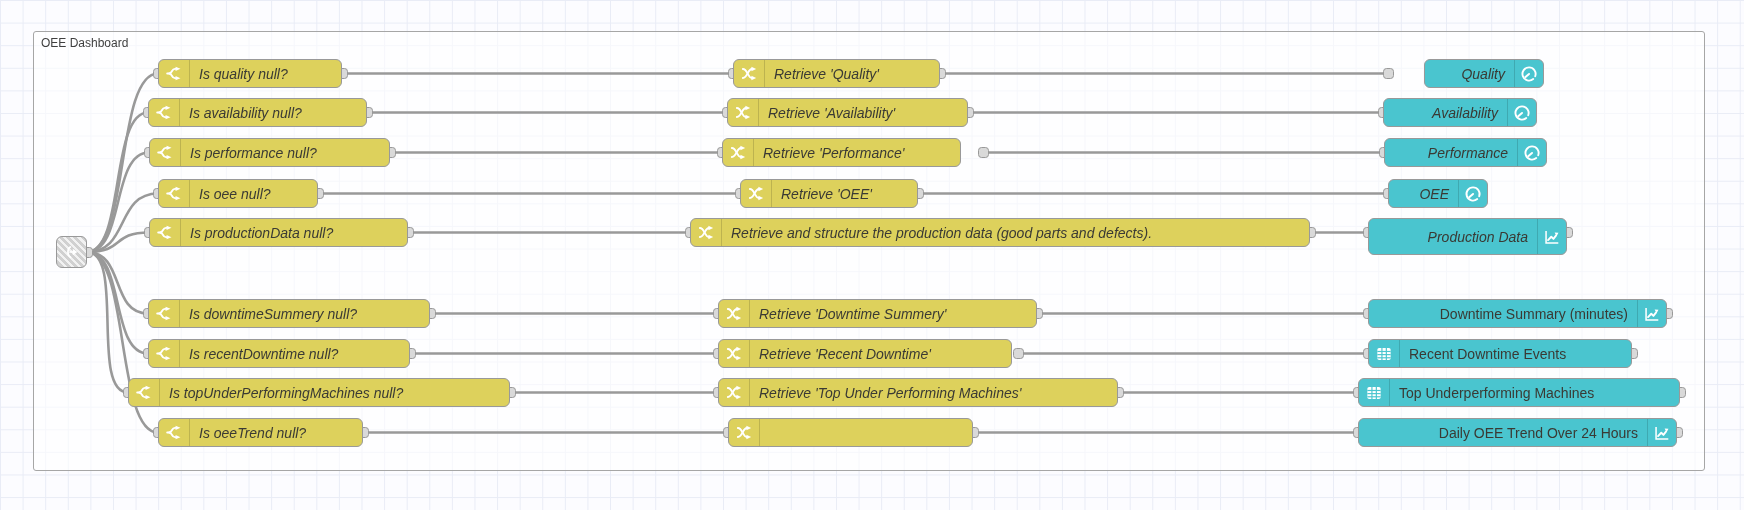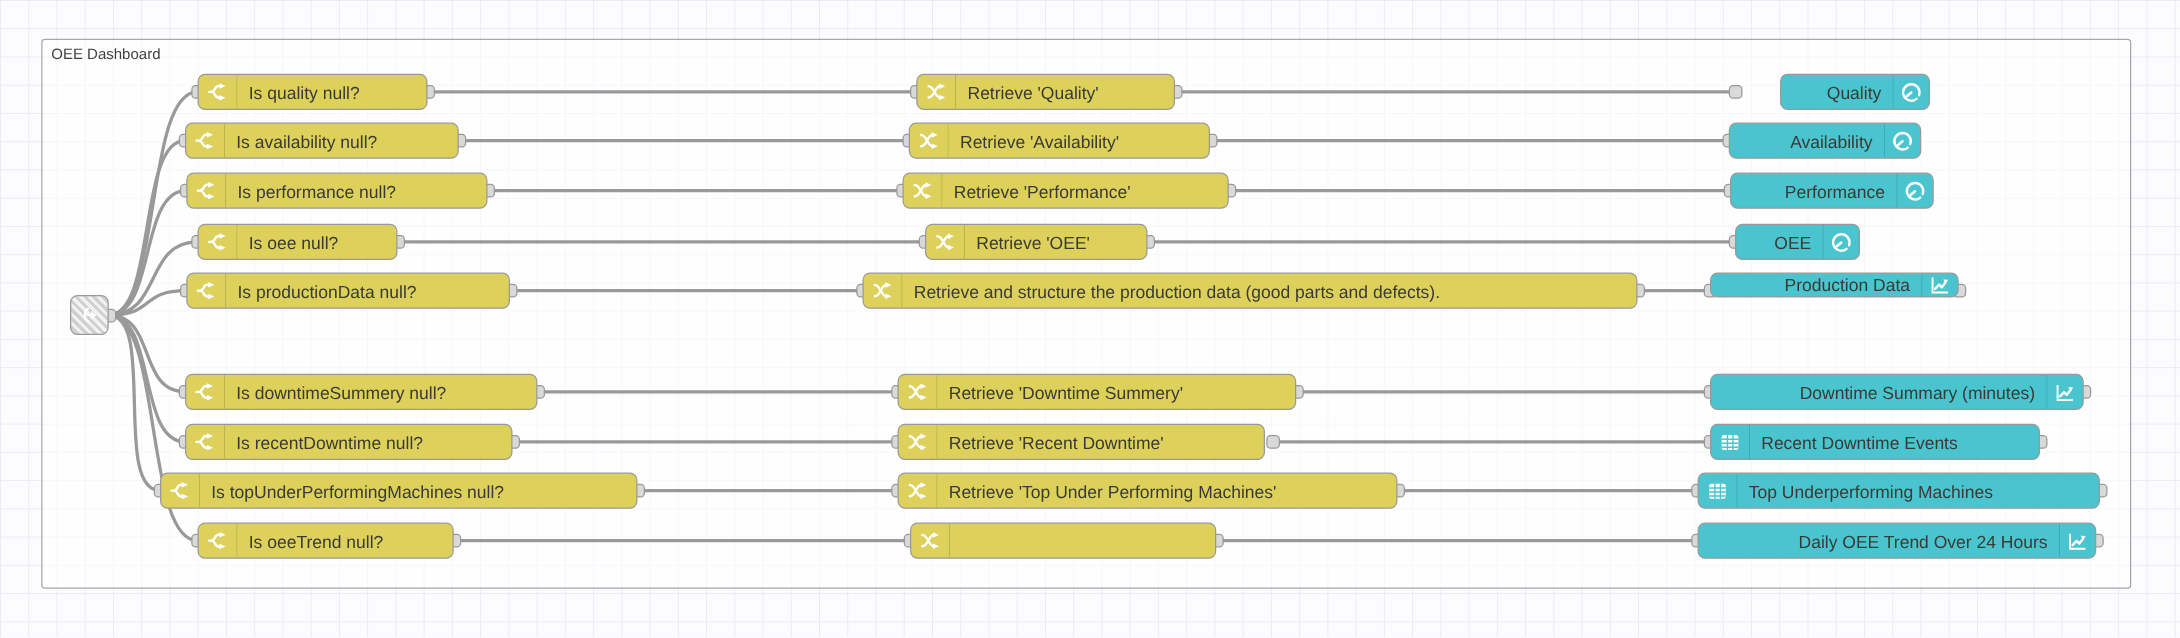--- a/index.html
+++ b/index.html
@@ -20,21 +20,21 @@
   }
   .icon-box{display:flex;align-items:center;justify-content:center;flex:0 0 30px;width:30px;}
   .icon-box.side-left{border-right:1px solid rgba(0,0,0,0.14);border-radius:5px 0 0 5px;}
   .icon-box.side-right{border-left:1px solid rgba(0,0,0,0.14);flex:0 0 28px;width:28px;border-radius:0 5px 5px 0;}
   .label{
     flex:1;display:flex;align-items:center;white-space:nowrap;overflow:hidden;
     font-size:14px;line-height:14px;
   }
   .label.align-left{justify-content:flex-start;padding:0 6px 0 9px;}
   .label.align-right{justify-content:flex-end;padding:0 9px 0 6px;}
-  .label.italic{}
+  .label.italic{font-style:italic;}
   .node.link{
     justify-content:center;align-items:center;border-radius:6px;
     background-image:repeating-linear-gradient(45deg,rgba(255,255,255,0.65) 0 2.5px,rgba(0,0,0,0.04) 2.5px 5px);
   }
   .port{position:absolute;z-index:2;width:11px;height:11px;border-radius:3.5px;box-sizing:border-box;}
   .icon-glyph{display:flex;align-items:center;justify-content:center;}
 </style>
 </head>
 <body>
 
@@ -224,21 +224,21 @@
               <path d="M4.6 10 C7.6 10 6.9 5.1 10.4 5.1 H11.4"></path>
               <path d="M4.6 10 C7.6 10 6.9 14.9 10.4 14.9 H11.4"></path>
             </g>
             <path d="M11.1 2.8 L16.3 5.1 L11.1 7.4 Z" fill="#fff"></path>
             <path d="M11.1 12.6 L16.3 14.9 L11.1 17.2 Z" fill="#fff"></path>
           </svg>
         </span>
       </span>
       <span class="label align-left italic" style="color: rgb(58, 58, 52);">Is performance null?</span>
     </div>
-    <div class="node change" style="left: 722px; top: 138px; width: 261px; height: 29px; border: 1.5px solid rgb(153, 153, 153); background-color: rgb(221, 209, 92);">
+    <div class="node change" style="left: 722px; top: 138px; width: 239px; height: 29px; border: 1.5px solid rgb(153, 153, 153); background-color: rgb(221, 209, 92);">
       <span class="icon-box side-left">
         <span class="icon-glyph">
           <svg viewBox="0 0 20 20" width="19" height="19">
             <g fill="none" stroke="#fff" stroke-width="2" stroke-linecap="round">
               <path d="M3 14.7 C8 14.7 8.3 5.3 12.4 5.3"></path>
               <path d="M3 5.3 C8 5.3 8.3 14.7 12.4 14.7"></path>
             </g>
             <path d="M12 3 L17 5.3 L12 7.6 Z" fill="#fff"></path>
             <path d="M12 12.4 L17 14.7 L12 17 Z" fill="#fff"></path>
           </svg>
@@ -323,21 +323,21 @@
               <path d="M3 14.7 C8 14.7 8.3 5.3 12.4 5.3"></path>
               <path d="M3 5.3 C8 5.3 8.3 14.7 12.4 14.7"></path>
             </g>
             <path d="M12 3 L17 5.3 L12 7.6 Z" fill="#fff"></path>
             <path d="M12 12.4 L17 14.7 L12 17 Z" fill="#fff"></path>
           </svg>
         </span>
       </span>
       <span class="label align-left italic" style="color: rgb(58, 58, 52);">Retrieve and structure the production data (good parts and defects).</span>
     </div>
-    <div class="node ui" style="left: 1368px; top: 218px; width: 199px; height: 20px; border: 1.5px solid rgb(153, 153, 153); background-color: rgb(74, 197, 207);">
+    <div class="node ui" style="left: 1368px; top: 218px; width: 199px; height: 37px; border: 1.5px solid rgb(153, 153, 153); background-color: rgb(74, 197, 207);">
       <span class="label align-right italic" style="color: rgb(58, 58, 52);">Production Data</span>
       <span class="icon-box side-right">
         <span class="icon-glyph">
           <svg viewBox="0 0 20 20" width="18" height="18">
             <path d="M3.4 3.4 V16.6 H17" fill="none" stroke="#fff" stroke-width="1.7"></path>
             <path d="M5.6 13.4 L9.2 9.7 L11.6 12.1 L14.4 8.4" fill="none" stroke="#fff" stroke-width="2.1" stroke-linecap="round" stroke-linejoin="round"></path>
             <path d="M12.9 5.1 L17.2 5.4 L15.1 9.2 Z" fill="#fff"></path>
           </svg>
         </span>
       </span>

